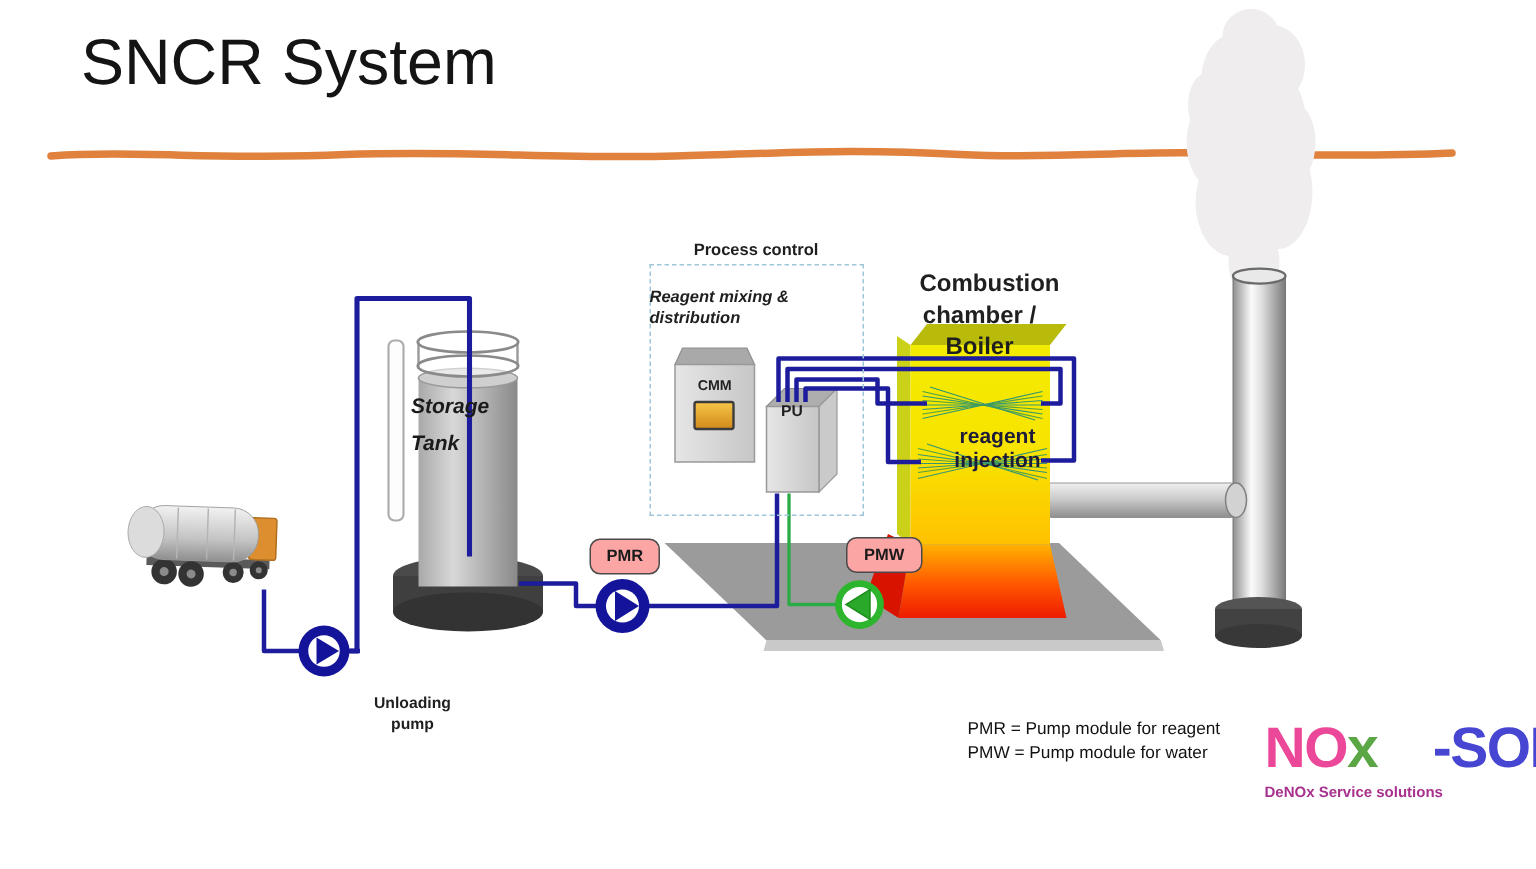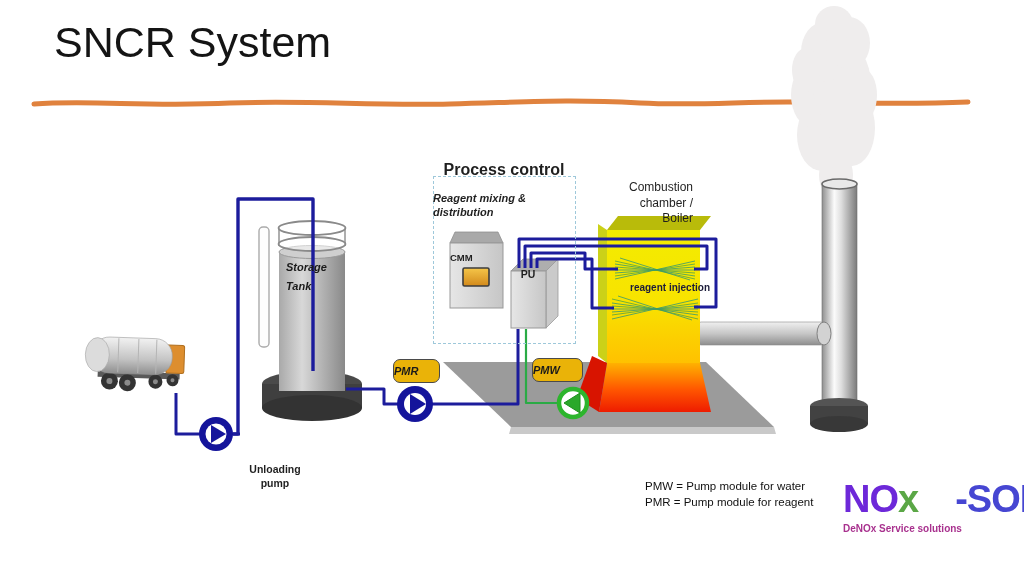--- a/index.html
+++ b/index.html
@@ -1,39 +1,39 @@
 <!DOCTYPE html>
 <html><head>
 <meta charset="utf-8">
 <style>
   html,body{margin:0;padding:0;background:#fff;}
   .stage{position:relative;width:1024px;height:579px;background:#ffffff;overflow:hidden;
          font-family:"Liberation Sans", sans-serif;}
   .abs{position:absolute;}
   .page-title{left:54px;top:18px;font-size:43px;font-weight:400;color:#141414;letter-spacing:0px;}
   .lbl{color:#1f1f1f;}
-  .pc-title{left:433px;top:161px;width:142px;text-align:center;font-size:16px;font-weight:700;}
+  .pc-title{left:433px;top:161px;width:142px;text-align:center;font-size:11px;font-weight:700;}
   .pc-box{left:433px;top:176px;width:141px;height:166px;border:1px dashed #9ec8da;}
   .pc-sub{left:433px;top:191px;width:142px;text-align:left;font-size:11px;font-weight:700;
           font-style:italic;line-height:1.3;}
-  .cmm-lbl{left:450px;top:252px;width:53px;font-size:9.5px;font-weight:700;}
+  .cmm-lbl{left:450px;top:252px;width:53px;text-align:center;font-size:9.5px;font-weight:700;}
   .pu-lbl{left:511px;top:268px;width:34px;text-align:center;font-size:10.5px;font-weight:600;}
-  .tag-box{background:#eab308;border:1.5px solid #4a4a4a;border-radius:7px;text-align:center;
-           font-size:11px;font-weight:600;color:#1a1a1a;display:flex;align-items:center;font-style:italic;}
+  .tag-box{background:#fca5a5;border:1.5px solid #4a4a4a;border-radius:7px;text-align:center;
+           font-size:11px;font-weight:600;color:#1a1a1a;display:flex;align-items:center;justify-content:center;}
   .pmr-box{left:393px;top:359px;width:45px;height:22px;}
-  .pmw-box{left:532px;top:358px;width:49px;height:22px;}
-  .tank-lbl{left:286px;top:258px;width:56px;font-size:11px;font-weight:600;font-style:italic;
+  .pmw-box{left:564px;top:358px;width:49px;height:22px;}
+  .tank-lbl{left:274px;top:258px;width:56px;font-size:14px;font-weight:600;font-style:italic;
             line-height:1.75;color:#1a1a1a;}
-  .comb-lbl{left:613px;top:180px;width:80px;text-align:right;font-size:12px;font-weight:400;line-height:1.3;}
-  .inj-lbl{left:620px;top:282px;width:90px;text-align:right;font-size:10px;font-weight:600;color:#1c1c3a;}
+  .comb-lbl{left:613px;top:180px;width:80px;text-align:center;font-size:16px;font-weight:700;line-height:1.3;}
+  .inj-lbl{left:620px;top:282px;width:90px;text-align:center;font-size:14px;font-weight:600;color:#1c1c3a;}
   .unload-lbl{left:212px;top:462px;width:66px;text-align:center;font-size:10.5px;font-weight:700;line-height:1.35;margin-left:30px;}
   .legend{left:645px;top:479px;font-size:11.5px;color:#111;line-height:15.5px;}
   .logo{left:843px;top:480px;width:175px;}
   .logo-main{font-size:38px;font-weight:700;letter-spacing:-1px;line-height:1.05;white-space:nowrap;}
-  .logo-no{color:#6d28d9;} .logo-x{color:#5BA746;} .logo-sol{color:#4646D2;margin-left:37px;}
+  .logo-no{color:#ec4899;} .logo-x{color:#5BA746;} .logo-sol{color:#4646D2;margin-left:37px;}
   .logo-sub{font-size:10px;font-weight:700;color:#A8318E;margin-top:3px;white-space:nowrap;}
 </style>
 </head>
 <body>
 
 <div class="stage">
 
   <svg class="abs" style="left:0;top:0;" width="1024" height="579" viewBox="0 0 1024 579">
     <defs>
       <linearGradient id="stackGrad" x1="0" y1="0" x2="1" y2="0">
@@ -226,22 +226,22 @@
   <div class="abs tag-box pmw-box">
     <span>PMW</span>
   </div>
 
   <div class="abs tank-lbl">Storage Tank</div>
   <div class="abs comb-lbl lbl">Combustion chamber / Boiler</div>
   <div class="abs inj-lbl">reagent injection</div>
   <div class="abs unload-lbl lbl">Unloading pump</div>
 
   <div class="abs legend">
+    <div>PMR = Pump module for reagent</div>
     <div>PMW = Pump module for water</div>
-    <div>PMR = Pump module for reagent</div>
   </div>
 
   <div class="abs logo">
     <div class="logo-main"><span class="logo-no">NO</span><span class="logo-x">x</span><span class="logo-sol">-SOL</span></div>
     <div class="logo-sub">DeNOx Service solutions</div>
   </div>
 
 </div>
 
 </body></html>

